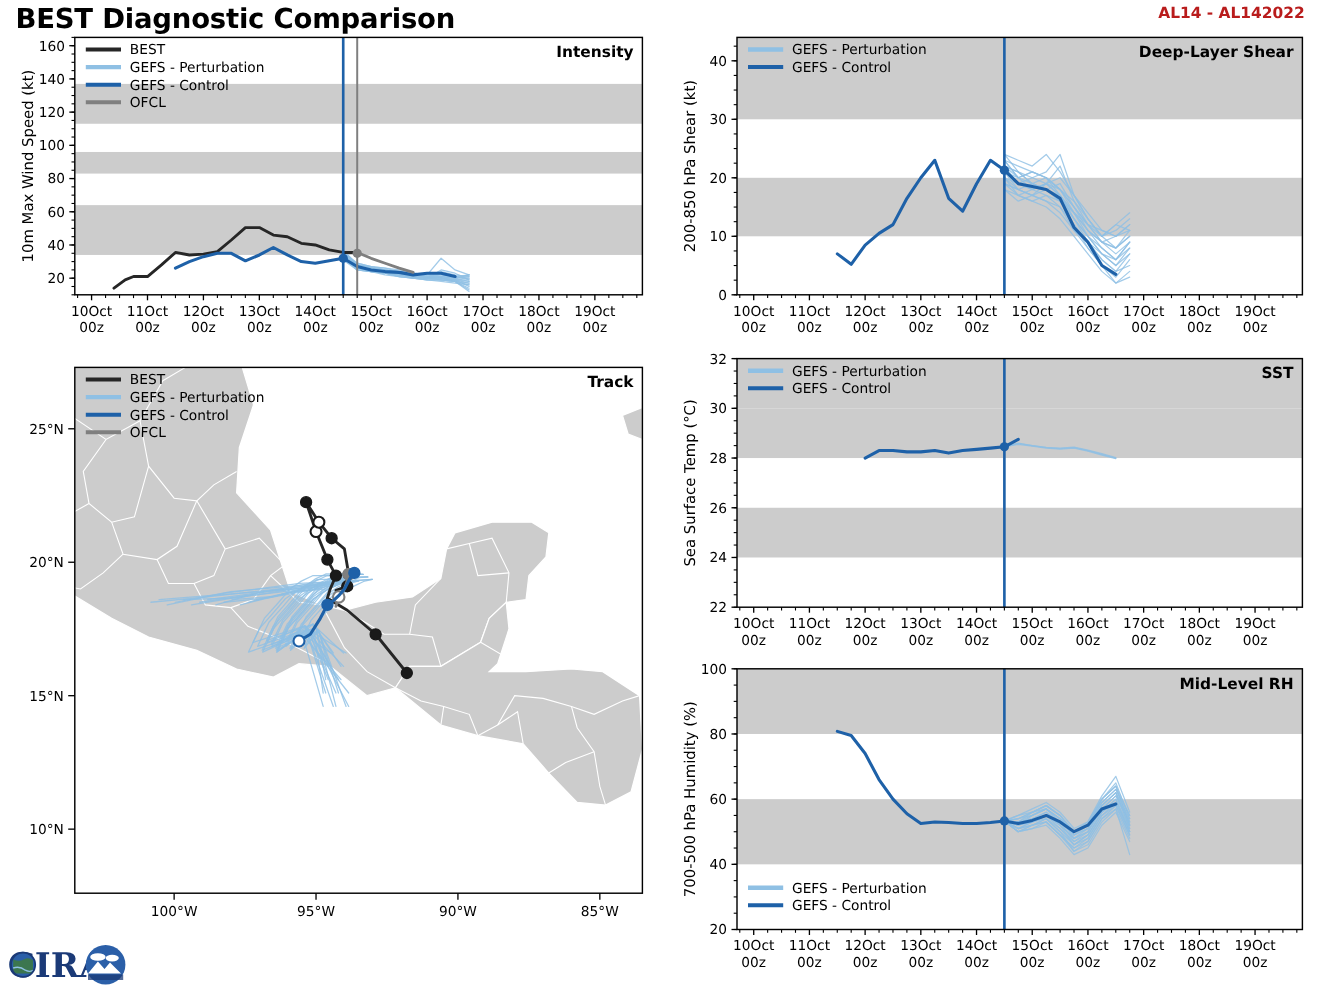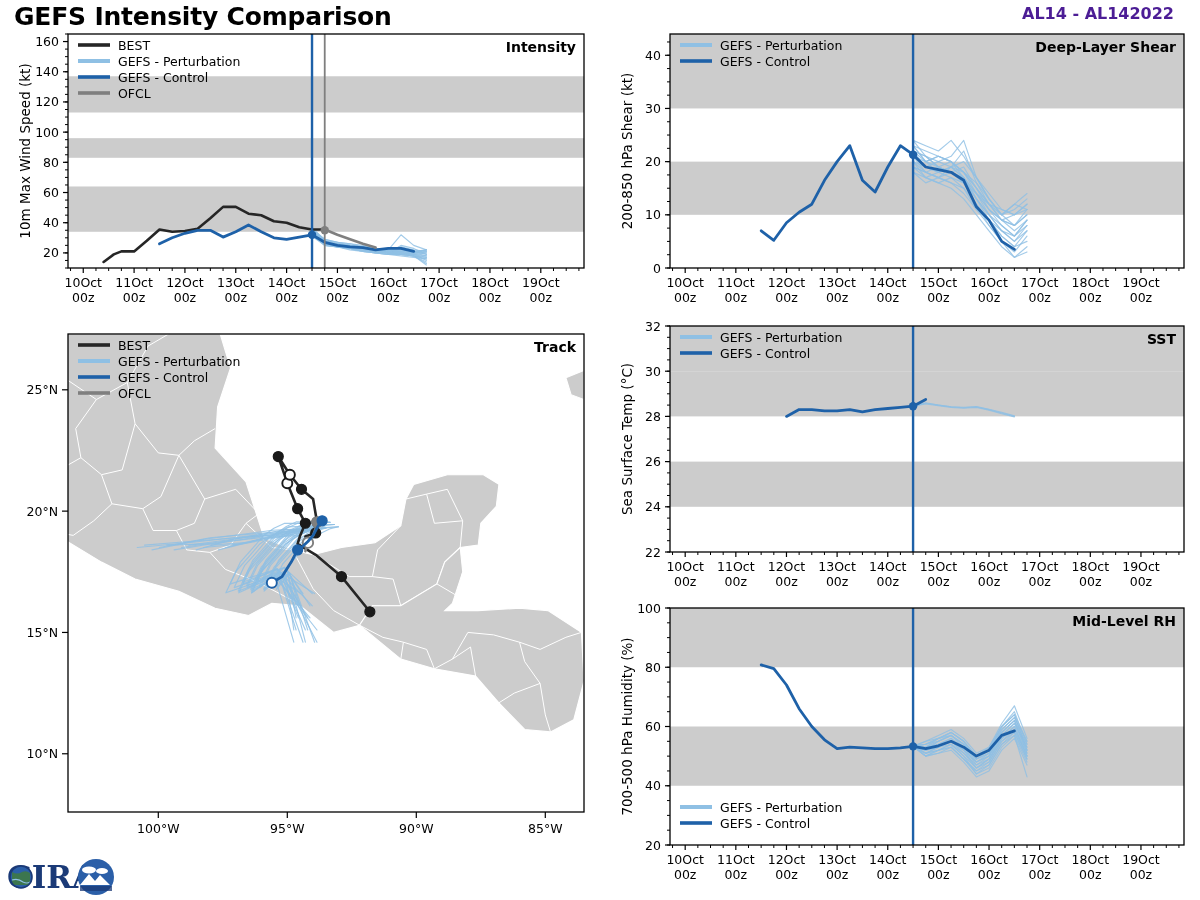--- a/index.html
+++ b/index.html
@@ -11,22 +11,22 @@
     overflow: hidden;
   }
   #root { position: relative; width: 1200px; height: 900px; }
 
   .title-left {
     position: absolute; left: 14px; top: 2px;
     font-size: 25px; font-weight: bold; color: #000;
     letter-spacing: -0.2px;
   }
   .title-right {
-    position: absolute; right: 26px; top: 4px;
-    font-size: 16px; font-weight: bold; color: #4c1d95;
+    position: absolute; right: 14px; top: 4px;
+    font-size: 14px; font-weight: bold; color: #b91c1c;
   }
 
   .panel { position: absolute; }
   svg { display: block; overflow: visible; }
   .frame { fill: none; stroke: #000; stroke-width: 1.3; }
   .tick { stroke: #000; stroke-width: 1.2; }
   .tick-minor { stroke: #000; stroke-width: 1.0; }
   .band { fill: #cccccc; }
   .ticklabel { font-size: 12.5px; fill: #000; font-family: "DejaVu Sans", sans-serif; }
   .axislabel { font-size: 13.5px; fill: #000; }
@@ -44,21 +44,21 @@
 
   .land { fill: #cccccc; stroke: #ffffff; stroke-width: 1.1; }
   .border { fill: none; stroke: #ffffff; stroke-width: 1.0; }
 
   .logo { position: absolute; left: 4px; top: 856px; }
 </style>
 </head>
 <body>
 <div id="root">
 
-<div class="title-left">GEFS Intensity Comparison</div>
+<div class="title-left">BEST Diagnostic Comparison</div>
 <div class="title-right">AL14 - AL142022</div>
 
 <div class="panel" id="panel-intensity" style="left: 0px; top: 26px; width: 600px; height: 290px;">
       <svg width="600" height="290" viewBox="0 0 600 290">
         <rect x="68" y="8" width="516" height="234" fill="#ffffff"></rect>
         <rect x="68" y="160.4774193548387" width="516" height="45.29032258064518" class="band"></rect>
         <rect x="68" y="112.16774193548387" width="516" height="19.625806451612917" class="band"></rect>
         <rect x="68" y="50.270967741935486" width="516" height="36.232258064516124" class="band"></rect>
         <defs>
           <clipPath id="intensity-clip">

